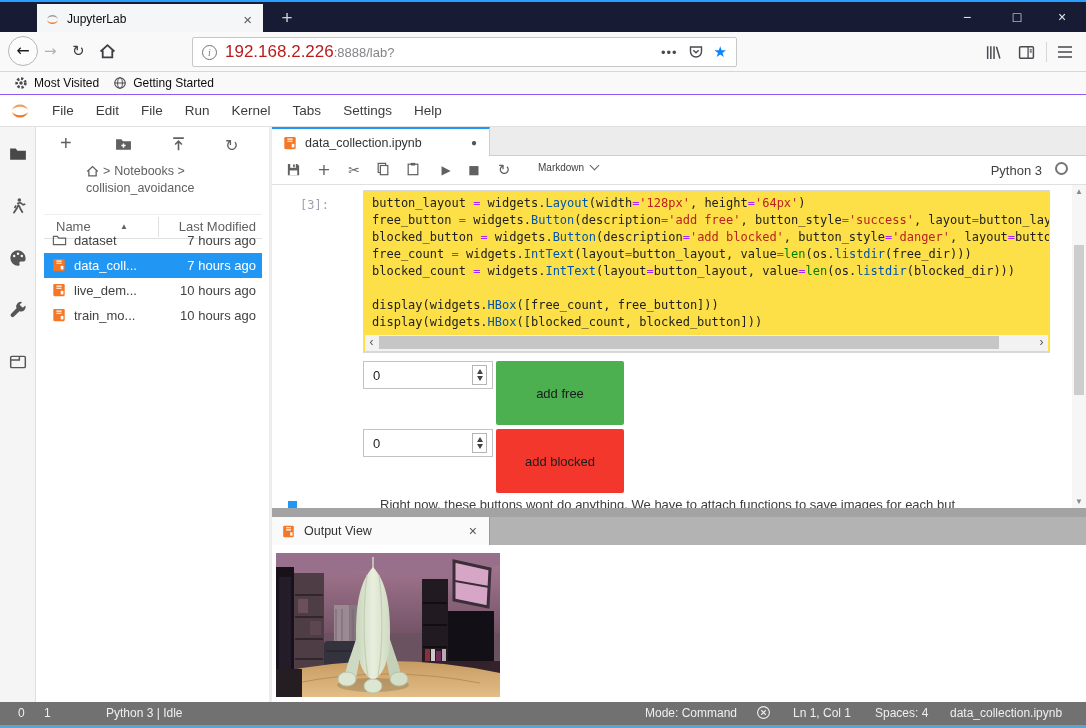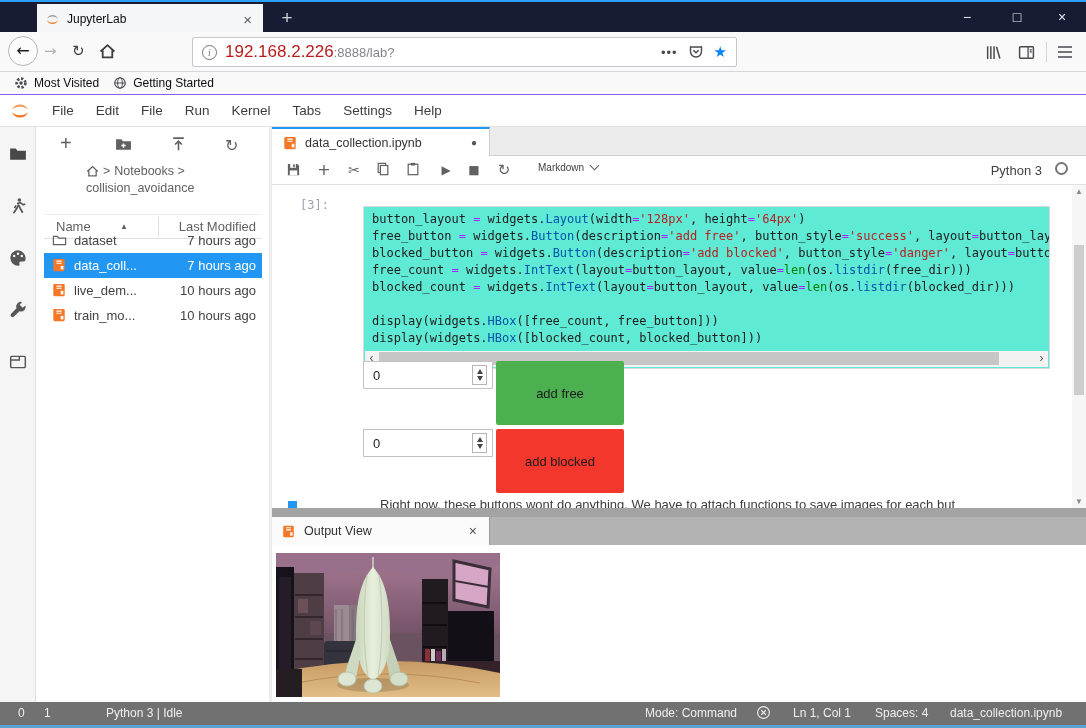--- a/index.html
+++ b/index.html
@@ -73,21 +73,21 @@
   #nb-tab .dot { color:#555; font-size:10px; margin-right:12px; }
   #nb-toolbar { left:0; top:29px; width:814px; height:29px; background:#fff; border-bottom:1px solid #e0e0e0; }
   .nbt-ico { top:6px; width:16px; height:16px; color:#616161; font-size:13px; text-align:center; line-height:16px; font-family:"DejaVu Sans",sans-serif;}
   #celltype { left:266px; top:6px; font-size:10px; color:#424242; display:flex; align-items:center; gap:7px; }
   .chev { width:7px; height:7px; border-right:1.5px solid #616161; border-bottom:1.5px solid #616161; transform:rotate(45deg); margin-top:-4px; }
   #kernelname { right:44px; top:7px; font-size:13px; color:#424242; }
   #kernelstat { right:18px; top:6px; width:13px; height:13px; border:2px solid #757575; border-radius:50%; }
 
   #nb-content { left:0; top:58px; width:814px; height:323px; background:#fff; overflow:hidden; }
   #cell-prompt { left:28px; top:13px; font-family:"DejaVu Sans Mono",monospace; font-size:12px; color:#9e9eae; }
-  #codecell { left:91px; top:21px; width:687px; height:163px; background:#5eead4; border:1px solid #d8d8d8; overflow:hidden; }
+  #codecell { left:91px; top:5px; width:687px; height:163px; background:#fde047; border:1px solid #d8d8d8; overflow:hidden; }
   #code-lines { position:absolute; left:8px; top:4px; font-family:"DejaVu Sans Mono",monospace; font-size:12px; line-height:17px; white-space:pre; }
   .tk-v { color:#212121; } .tk-o { color:#aa22ff; } .tk-p { color:#0055aa; }
   .tk-s { color:#ba2121; } .tk-b { color:#008000; }
   #code-hscroll { position:absolute; left:1px; bottom:1px; width:683px; height:16px; background:#f2f2f2; }
   #code-hscroll .thumb { position:absolute; left:14px; top:1px; width:620px; height:13px; background:#c6c6c6; }
   #code-hscroll .arr { position:absolute; top:0; font-size:12px; color:#555; width:13px; text-align:center; line-height:15px; }
 
   .inttext { left:91px; width:130px; height:28px; background:#fff; border:1px solid #c3c3c3; }
   .inttext .val { position:absolute; left:9px; top:6px; font-size:13px; color:#222; }
   .spinner { position:absolute; right:5px; top:3px; width:15px; height:20px; border:1px solid #b5b5b5; }

